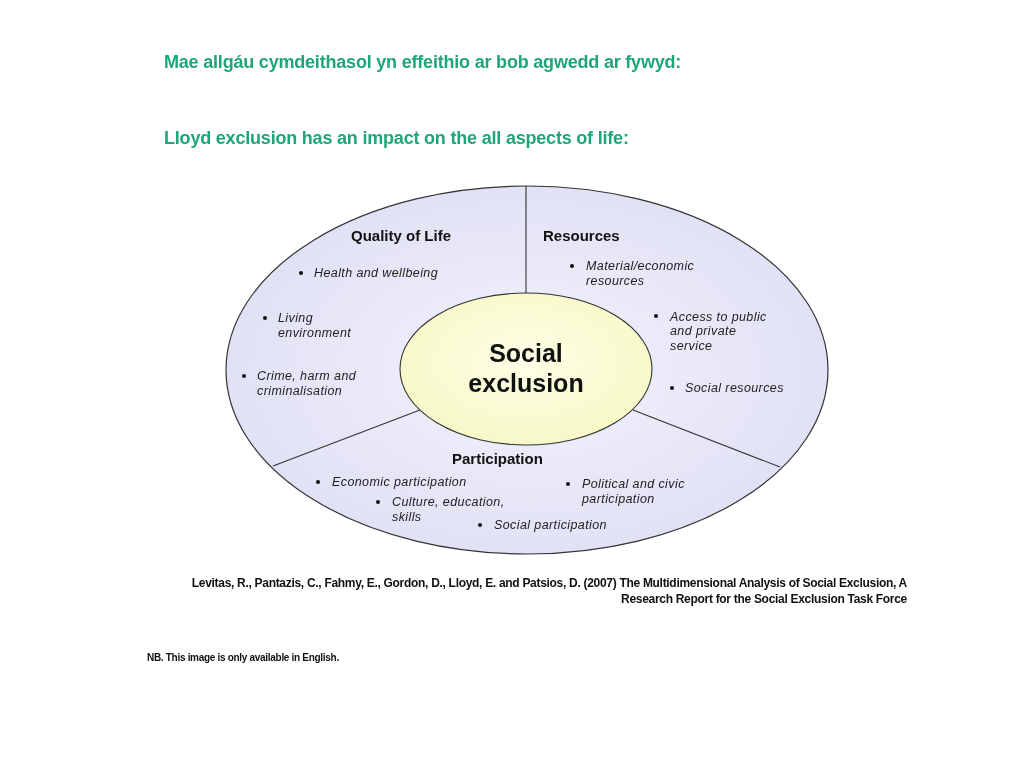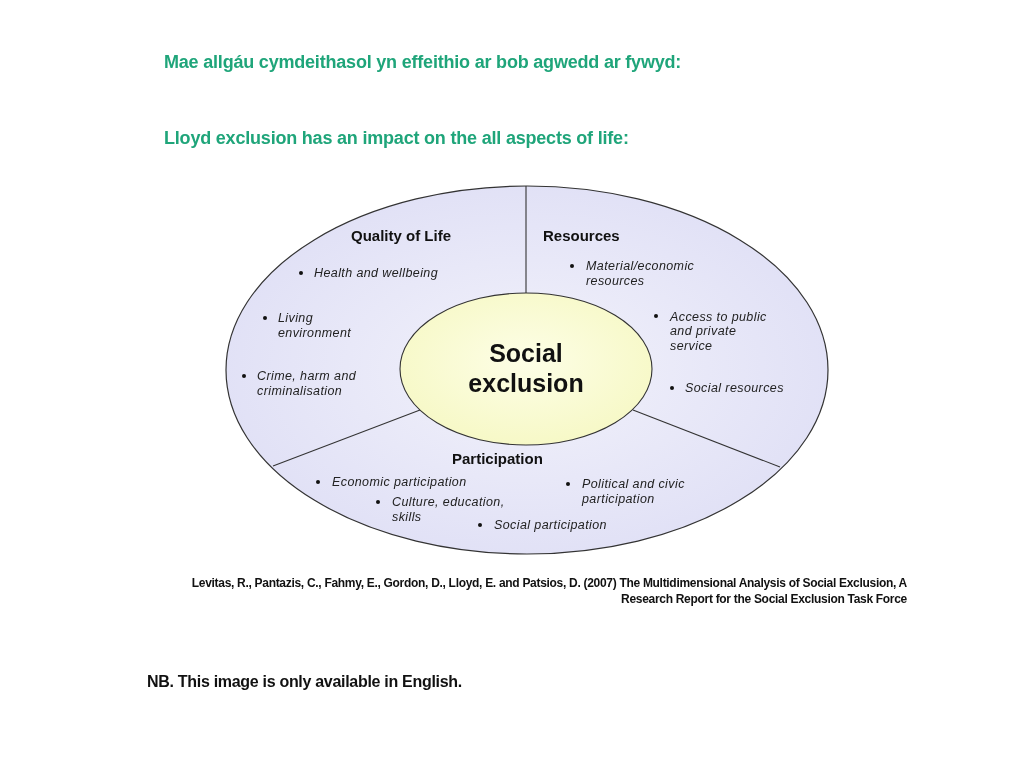--- a/index.html
+++ b/index.html
@@ -71,24 +71,24 @@
       font-weight: bold;
       font-size: 12px;
       line-height: 16px;
       color: #111111;
       letter-spacing: -0.3px;
       text-align: right;
     }
     .note {
       position: absolute;
       left: 147px;
-      top: 672px;
+      top: 648px;
       font-family: "Liberation Sans", sans-serif;
       font-weight: bold;
-      font-size: 16px;
+      font-size: 10px;
       line-height: 19px;
       color: #111111;
       letter-spacing: -0.3px;
     }
   </style>
 </head>
 <body>
 
 <h1 class="title" id="title-welsh">Mae allgáu cymdeithasol yn effeithio ar bob agwedd ar fywyd:</h1>
 <h2 class="title" id="title-english">Lloyd exclusion has an impact on the all aspects of life:</h2>

